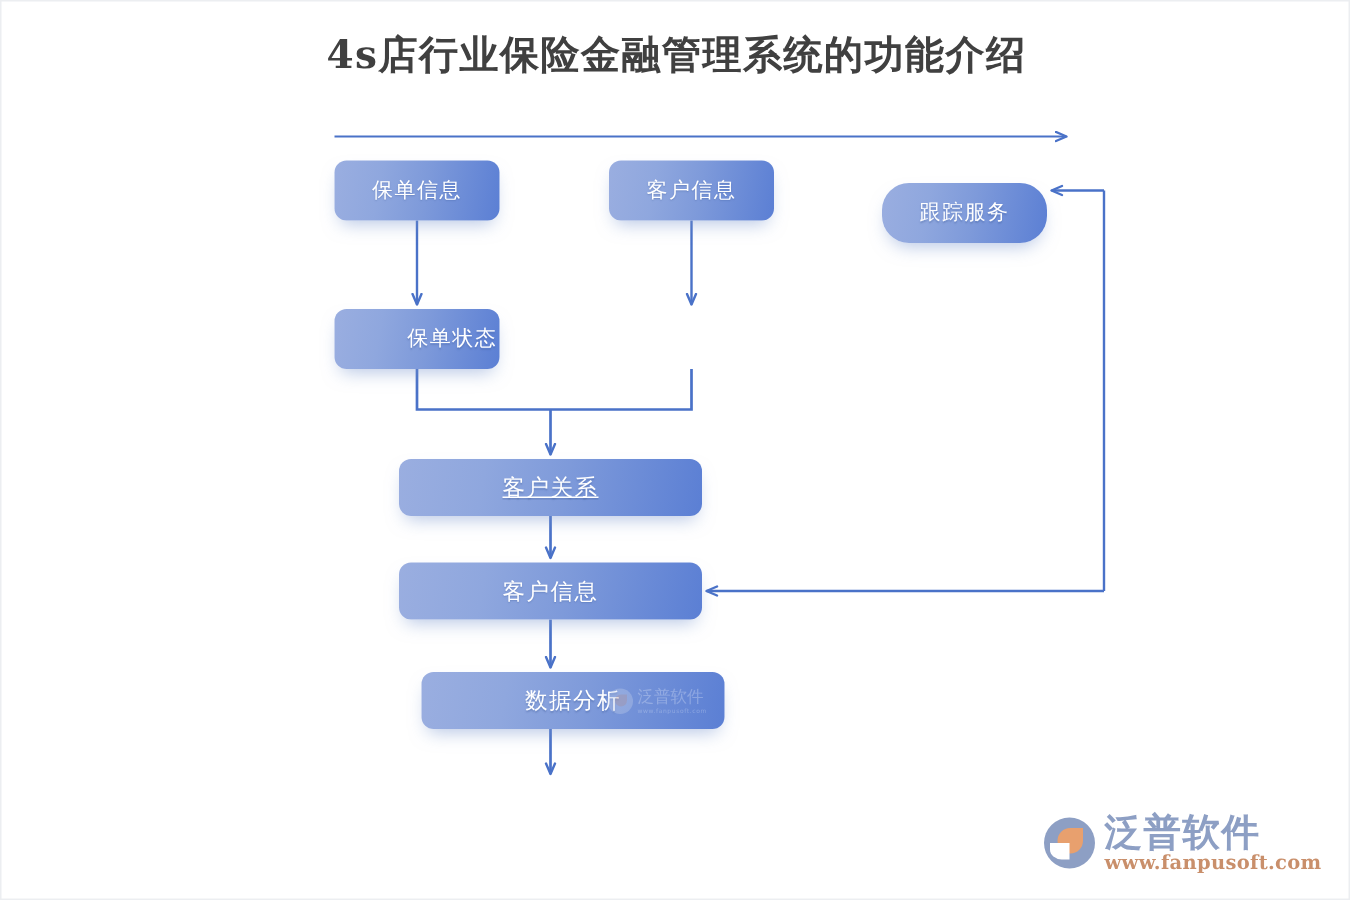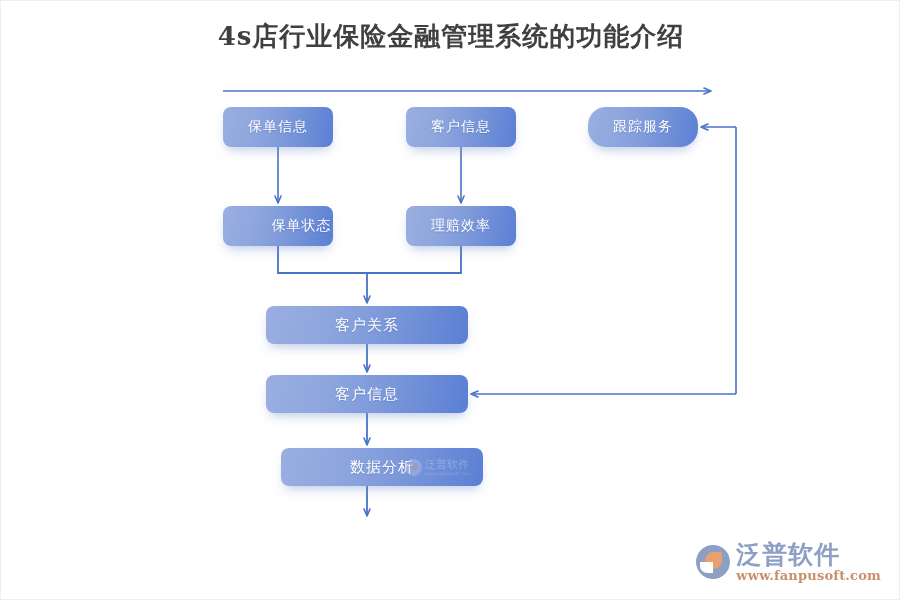--- a/index.html
+++ b/index.html
@@ -47,24 +47,24 @@
     box-shadow: 0 6px 12px -4px rgba(120, 150, 205, 0.55);
     text-shadow: 0 1px 1px rgba(60, 90, 150, 0.35);
     box-sizing: border-box;
     z-index: 3;
   }
   .node.small { width: 110px; height: 40px; }
   .node.wide  { width: 202px; height: 38px; font-size: 15px; }
 
   .n-baodan-xinxi  { left: 222px; top: 106px; }
   .n-lipei-xinxi   { left: 405px; top: 106px; }
-  .n-genzong-fuwu  { left: 587px; top: 106px; border-radius: 18px; }
+  .n-genzong-fuwu  { left: 587px; top: 121px; border-radius: 18px; }
   .n-baodan-zhuangtai { left: 222px; top: 205px; padding-left: 47px; }
   .n-lipei-xiaolv  { left: 405px; top: 205px; }
-  .n-kehu-guanxi   { left: 265px; top: 305px; }
+  .n-kehu-guanxi   { left: 265px; top: 305px; text-decoration: underline; }
   .n-kehu-xinxi    { left: 265px; top: 374px; }
   .n-shuju-fenxi   { left: 280px; top: 447px; }
   .n-juece-zhichi  { left: 265px; top: 518px; }
 
   
   #connectors {
     position: absolute;
     left: 0; top: 0;
     width: 900px; height: 600px;
     z-index: 1;
@@ -196,21 +196,20 @@
 
     <path d="M735,393 L735,126" fill="none" stroke="#4a72c8" stroke-width="1.6"></path>
     <path d="M735,393 L470,393" fill="none" stroke="#4a72c8" stroke-width="1.6" marker-end="url(#ah)"></path>
     <path d="M735,126 L700,126" fill="none" stroke="#4a72c8" stroke-width="1.6" marker-end="url(#ah)"></path>
   </svg>
 
   <div class="node small n-baodan-xinxi">保单信息</div>
   <div class="node small n-lipei-xinxi">客户信息</div>
   <div class="node small n-genzong-fuwu">跟踪服务</div>
   <div class="node small n-baodan-zhuangtai">保单状态</div>
-  <div class="node small n-lipei-xiaolv">理赔效率</div>
   <div class="node wide  n-kehu-guanxi">客户关系</div>
   <div class="node wide  n-kehu-xinxi">客户信息</div>
   <div class="node wide  n-shuju-fenxi">数据分析</div>
 
   <div id="wm-inner">
     <span class="wm-mark"></span>
     <span style="display:flex;flex-direction:column;">
       <span class="wm-text">泛普软件</span>
       <span class="wm-url">www.fanpusoft.com</span>
     </span>

